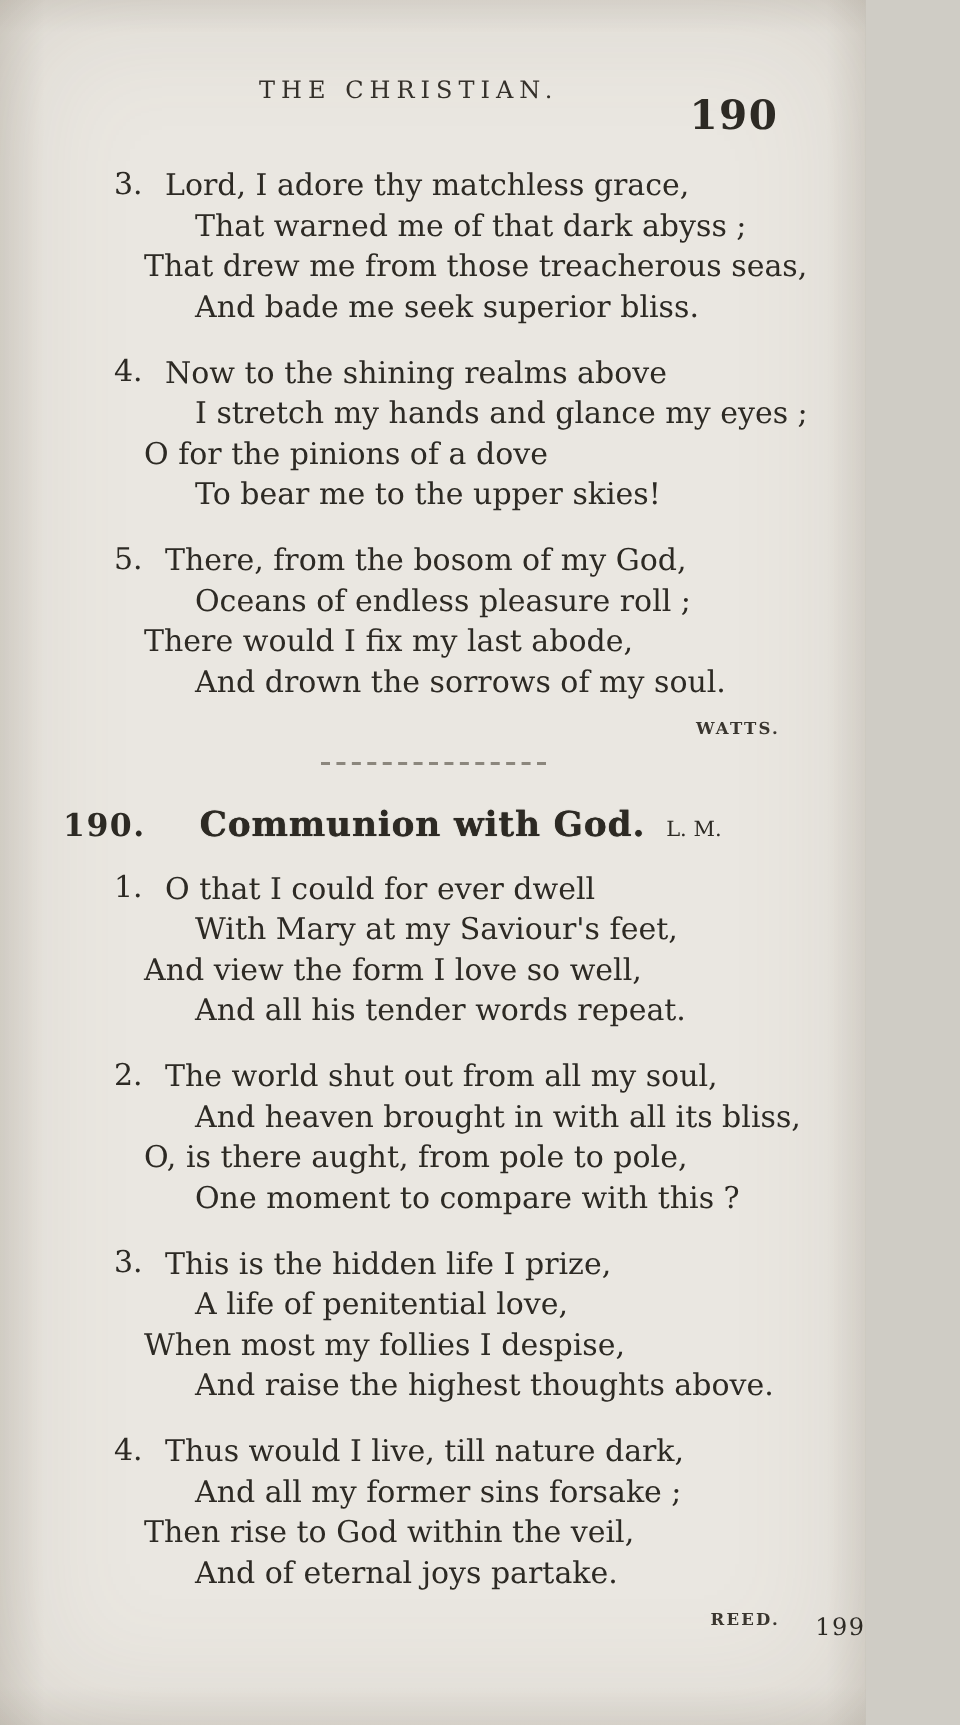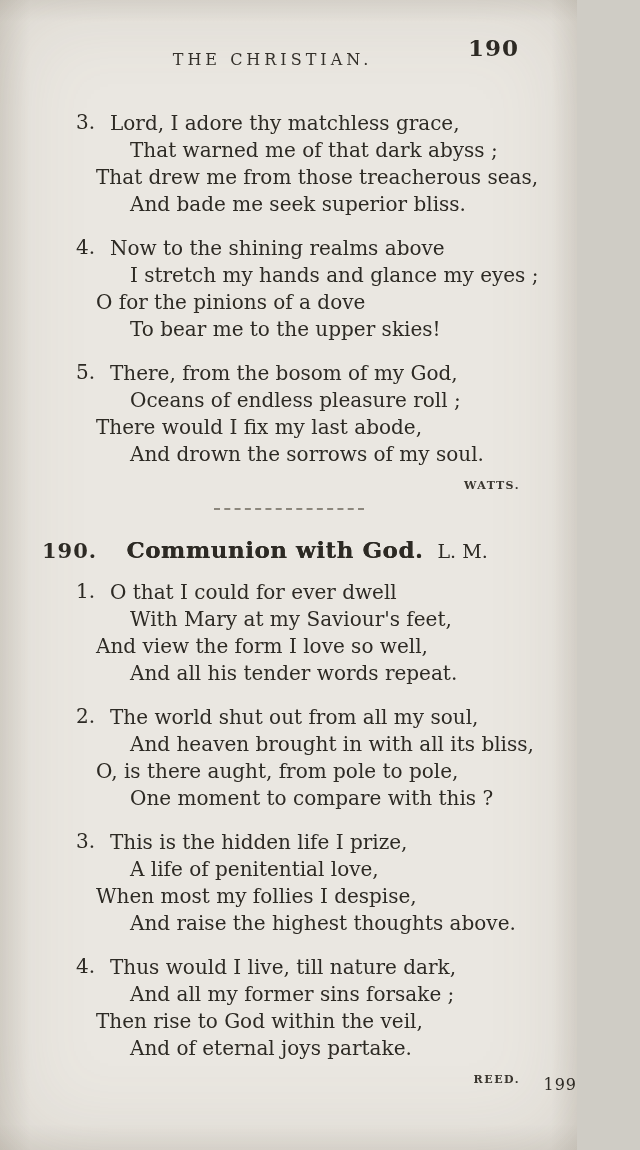--- a/index.html
+++ b/index.html
@@ -23,22 +23,22 @@
   }
   
   .page-header { position: relative; padding-top: 50px; height: 34px; }
   .running-title {
     display: block; text-align: center;
     font-size: 16px; letter-spacing: 4px;
     transform: translateX(-16px);
     color: #34302a;
   }
   .header-page-num {
-    position: absolute; top: 34px; right: 58px;
-    font-size: 23px; font-weight: bold; letter-spacing: 1px;
+    position: absolute; top: 62px; right: 58px;
+    font-size: 27px; font-weight: bold; letter-spacing: 1px;
   }
   
   .hymn-section { margin-top: 26px; }
   .verse { position: relative; margin: 0 0 17px 96px; font-size: 20px; }
   .vnum { position: absolute; left: -20px; top: 0; }
   .line { line-height: 27px; white-space: nowrap; }
   .l1 { margin-left: 14px; }
   .l2 { margin-left: 34px; }
   .l3 { margin-left: 0; }
   .l4 { margin-left: 34px; }
@@ -57,21 +57,21 @@
   .hymn-heading {
     display: flex; align-items: baseline;
     padding: 0 60px 0 42px; margin-bottom: 16px;
   }
   .hymn-number { font-size: 21px; font-weight: bold; letter-spacing: 1px; }
   .hymn-title {
     margin-left: auto;
     font-size: 23px; font-weight: bold; letter-spacing: 0.5px;
     text-shadow: 0 0 0.5px currentColor;
   }
-  .hymn-meter { margin-left: 14px; margin-right: auto; font-size: 19px; }
+  .hymn-meter { margin-left: 14px; margin-right: auto; font-size: 14px; }
   
   .page-footer {
     position: absolute; left: 0; bottom: 56px; width: 100%;
     text-align: right; font-size: 16px; letter-spacing: 1px;
   }
 </style>
 </head>
 <body>
 
 <div class="page">

